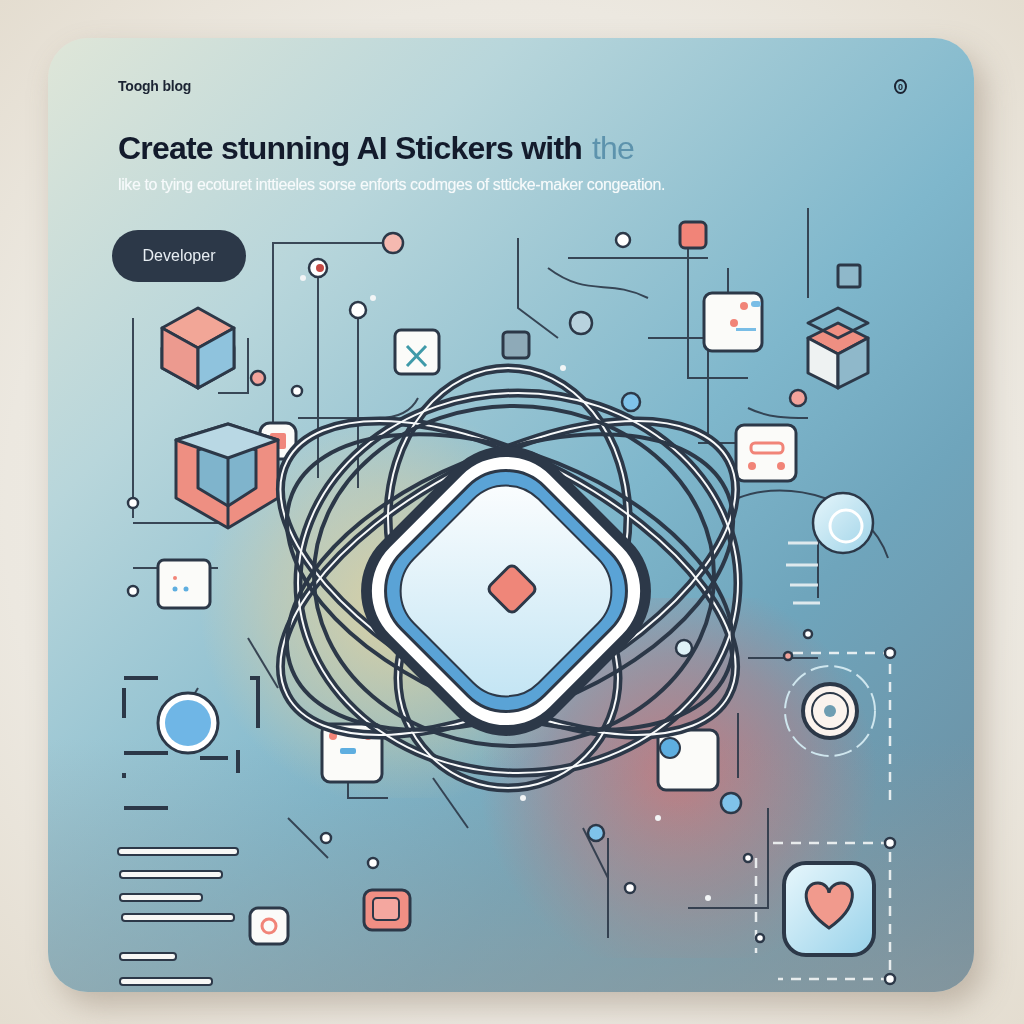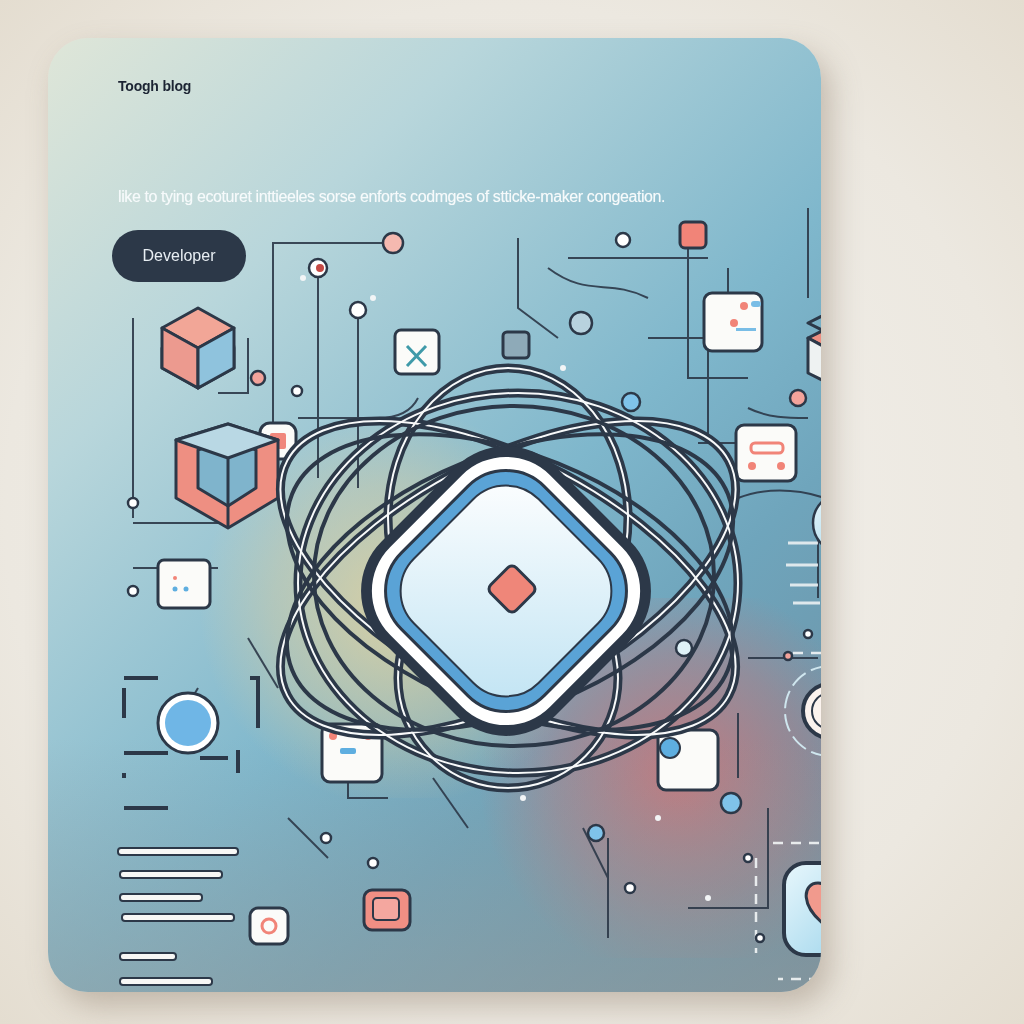--- a/index.html
+++ b/index.html
@@ -2,39 +2,39 @@
 <html><head>
 <meta charset="utf-8">
 <style>
   html, body { margin:0; padding:0; }
   body {
     width:1024px; height:1024px; overflow:hidden; position:relative;
     background: radial-gradient(ellipse at 50% 50%, #f4f2ee 0%, #ece8e0 70%, #e4ddd0 100%);
     font-family: "Liberation Sans", sans-serif;
   }
   .card {
-    position:absolute; left:48px; top:38px; width:773px; height:954px;
+    position:absolute; left:48px; top:38px; width:926px; height:954px;
     border-radius:40px; overflow:hidden;
     background: linear-gradient(135deg, #dfe6d8 0%, #b8d6db 25%, #7fb7cc 55%, #6fa5bc 70%, #6b8a9c 100%);
     box-shadow: 10px 14px 30px rgba(120,100,80,0.35);
   }
   .warm { position:absolute; left:150px; top:380px; width:400px; height:380px;
     background: radial-gradient(circle, rgba(245,215,150,0.75) 0%, rgba(240,210,150,0.35) 45%, rgba(240,210,150,0) 72%); }
   .red { position:absolute; left:420px; top:560px; width:420px; height:360px;
     background: radial-gradient(circle, rgba(220,110,110,0.75) 0%, rgba(210,110,110,0.35) 45%, rgba(200,100,100,0) 72%); }
   .grey { position:absolute; left:0; top:700px; width:926px; height:260px;
     background: linear-gradient(180deg, rgba(150,160,160,0) 0%, rgba(150,158,158,0.55) 100%); }
 
   .brand { position:absolute; left:70px; top:40px; font-size:14px; font-weight:bold; color:#1c2433; letter-spacing:-0.2px; }
   .corner-icon { position:absolute; left:846px; top:41px; width:13px; height:15px; border:2px solid #1c2433; border-radius:50%; box-sizing:border-box;
     display:flex; align-items:center; justify-content:center; font-size:9px; font-weight:bold; color:#1c2433; cursor:pointer; }
   .headline { position:absolute; left:70px; top:92px; font-size:32px; font-weight:bold; color:#131b2c; letter-spacing:-0.8px; white-space:nowrap; }
   .headline .faded { color:#5d93ad; font-weight:normal; margin-left:10px; }
   .subline { position:absolute; left:70px; top:138px; font-size:16px; color:#f6fafb; letter-spacing:-0.4px; white-space:nowrap;
-    text-shadow: 0 0 1px rgba(255,255,255,0.5); margin-top: 12px; }
+    text-shadow: 0 0 1px rgba(255,255,255,0.5); }
   .pill { position:absolute; left:64px; top:192px; width:134px; height:52px; border-radius:26px; background:#2c3848;
     color:#e8eef3; font-size:16px; display:flex; align-items:center; justify-content:center; border:none; cursor:pointer; }
   svg.art { position:absolute; left:0; top:0; }
 </style>
 </head>
 <body>
 
 <div class="card">
   <div class="warm"></div>
   <div class="red"></div>
@@ -250,16 +250,17 @@
       <rect x="345" y="440" width="226" height="226" rx="62" transform="rotate(45 458 553)" fill="#ffffff"></rect>
       <rect x="357" y="452" width="202" height="202" rx="54" transform="rotate(45 458 553)" fill="#5aa3d6" stroke="#2c3848" stroke-width="3"></rect>
       <rect x="370" y="465" width="176" height="176" rx="46" transform="rotate(45 458 553)" fill="url(#chipG)" stroke="#2c3848" stroke-width="2"></rect>
       <rect x="446" y="533" width="36" height="36" rx="6" transform="rotate(45 464 551)" fill="#ef8679" stroke="#2c3848" stroke-width="3"></rect>
     </g>
   </svg>
 
   <div class="brand">Toogh blog</div>
   <div class="corner-icon">0</div>
 
+  <div class="headline"><span>Create stunning AI Stickers  with</span><span class="faded">the</span></div>
   <div class="subline">like to tying ecoturet inttieeles sorse enforts codmges of stticke-maker congeation.</div>
 
   <button class="pill">Developer</button>
 </div>
 
 </body></html>

